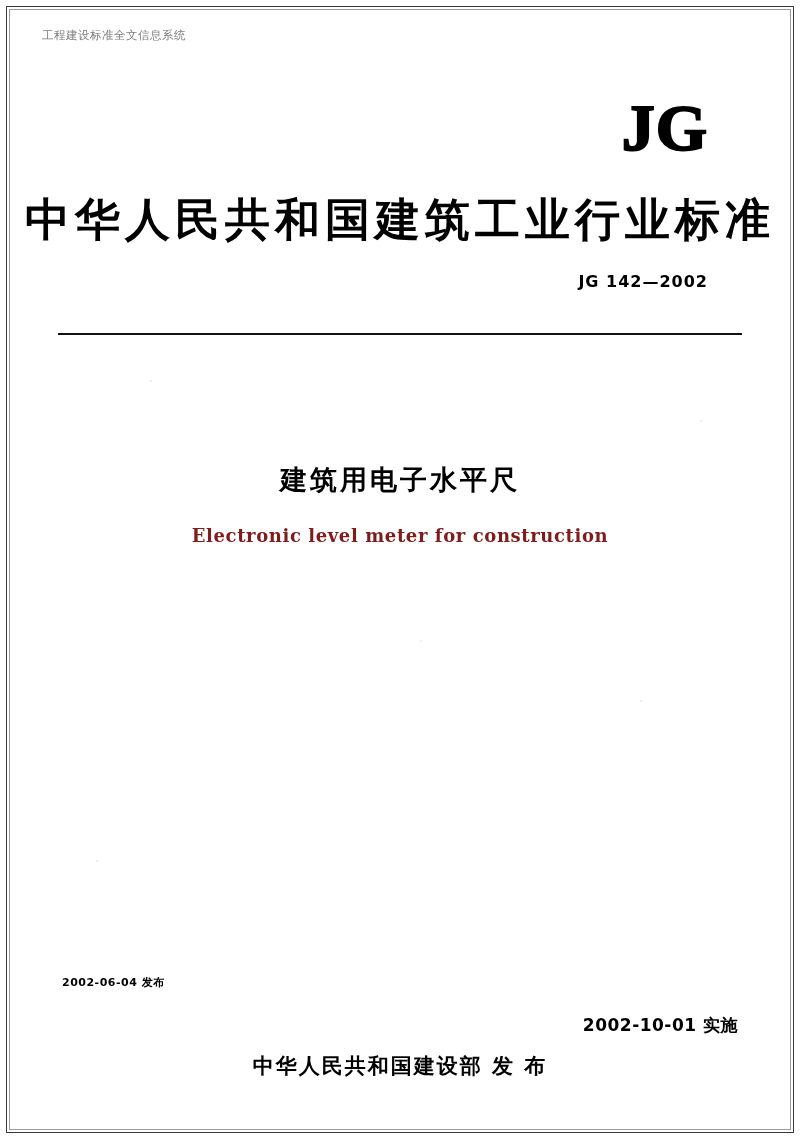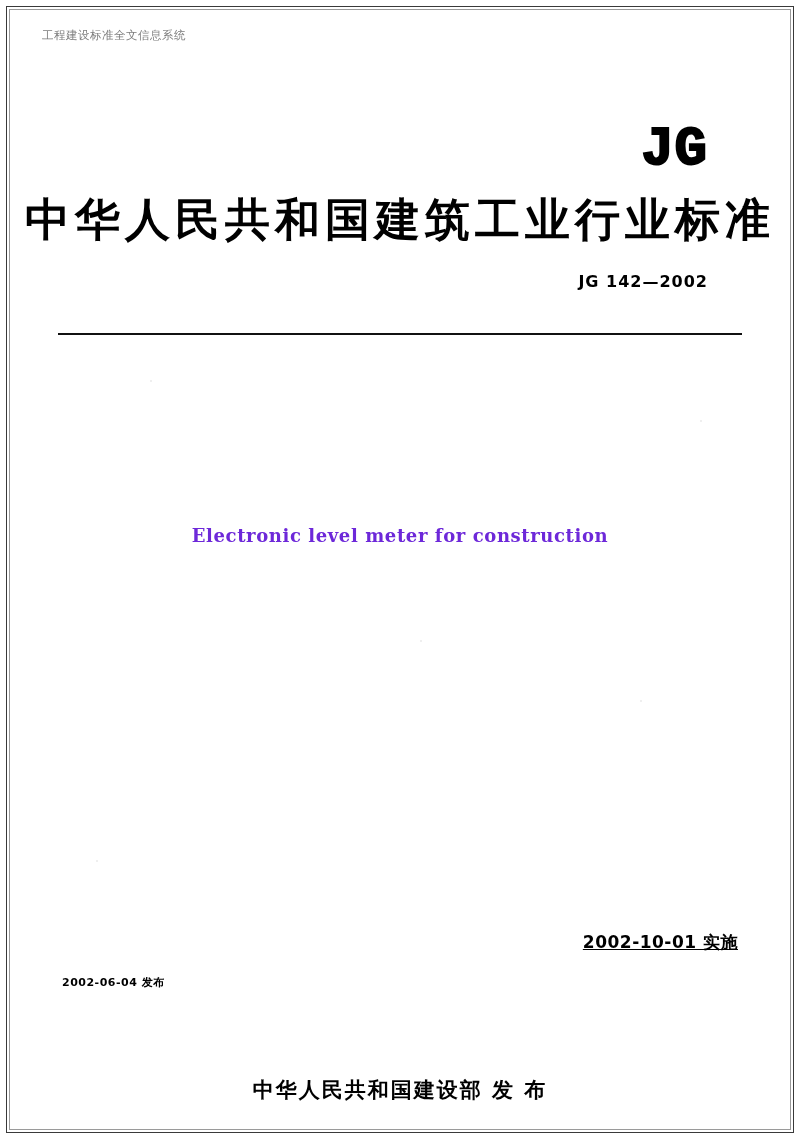--- a/index.html
+++ b/index.html
@@ -47,27 +47,26 @@
     letter-spacing: 0.5px;
     color: #7d7d7d;
     white-space: nowrap;
     text-align: center;
   }
 
   .jg-logo {
     position: absolute;
     right: 92px;
     top: 95px;
-    font-family: Liberation Mono, monospace;
-    font-weight: 700;
-    font-size: 54px;
+    font-family: Liberation Serif, serif;
+    font-weight: 700;
+    font-size: 66px;
     letter-spacing: 1px;
     line-height: 1;
     color: #000;
-    margin-top: 28px;
     -webkit-text-stroke: 2px #000;
   }
 
   .main-title {
     position: absolute;
     left: 0;
     right: 0;
     top: 190px;
     text-align: center;
     font-family: "DejaVu Sans", "Liberation Sans", sans-serif;
@@ -115,58 +114,56 @@
   .doc-title-en {
     position: absolute;
     left: 0;
     right: 0;
     top: 525px;
     text-align: center;
     font-family: "DejaVu Serif", "Liberation Serif", serif;
     font-weight: 700;
     font-size: 18px;
     letter-spacing: 0.6px;
-    color: #6d28d9;
+    color: #7f1d1d;
   }
 
   .issue-date {
     position: absolute;
     left: 62px;
     top: 975px;
     font-family: "DejaVu Sans", "Liberation Sans", sans-serif;
     font-weight: 700;
     font-size: 11px;
     letter-spacing: 0.5px;
     color: #000;
   }
 
   .effective-date {
     position: absolute;
     right: 62px;
-    top: 931px;
+    top: 1014px;
     font-family: "DejaVu Sans", "Liberation Sans", sans-serif;
     font-weight: 700;
     font-size: 17px;
     letter-spacing: 0.5px;
     color: #000;
-    text-decoration: underline;
   }
 
   .publisher {
     position: absolute;
     left: 0;
     right: 0;
     top: 1052px;
     text-align: center;
     font-family: "DejaVu Sans", "Liberation Sans", sans-serif;
     font-weight: 700;
     font-size: 21px;
     letter-spacing: 2px;
     color: #000;
-    margin-top: 24px;
   }
 
   
   .speckle {
     position: absolute;
     background: #d8d8d8;
     width: 2px;
     height: 2px;
     border-radius: 50%;
     opacity: 0.55;
@@ -183,20 +180,21 @@
   <div class="watermark">工程建设标准全文信息系统</div>
 
   <div class="jg-logo">JG</div>
 
   <div class="main-title">中华人民共和国建筑工业行业标准</div>
 
   <div class="std-number">JG 142—2002</div>
 
   <div class="rule"></div>
 
+  <div class="doc-title-cn">建筑用电子水平尺</div>
 
   <div class="doc-title-en">Electronic level meter for construction</div>
 
   <div class="issue-date">2002-06-04 发布</div>
 
   <div class="effective-date">2002-10-01 实施</div>
 
   <div class="publisher">中华人民共和国建设部  发 布</div>
 
   <div class="speckle" style="left:150px; top:380px;"></div>

